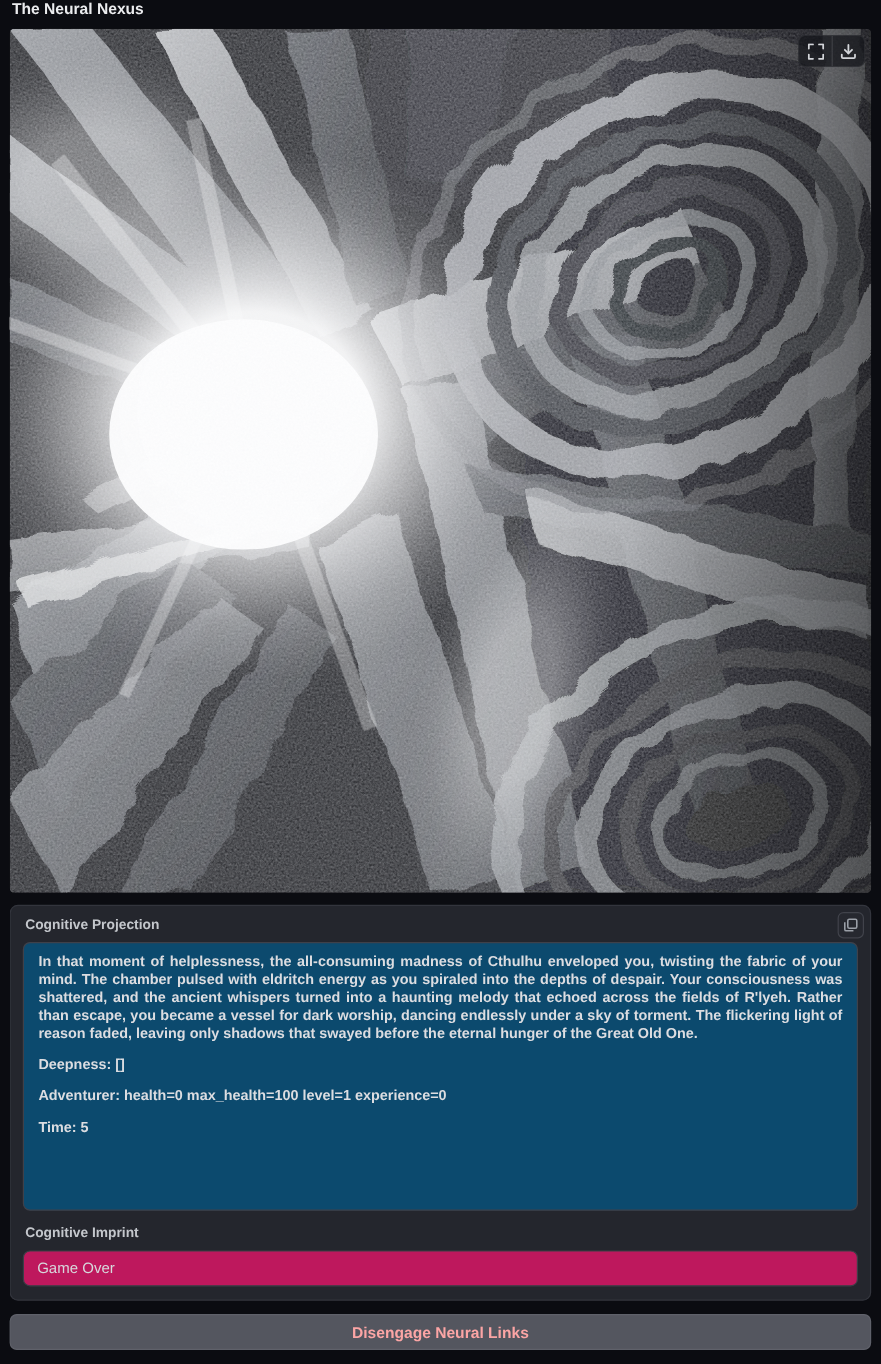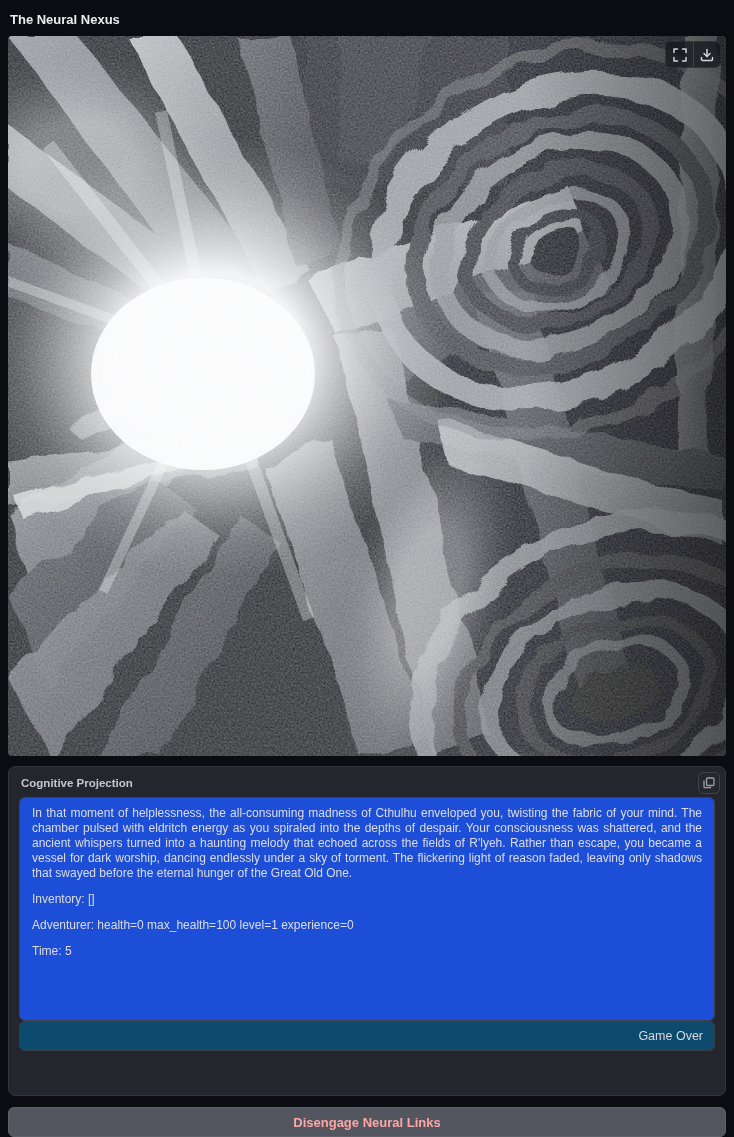--- a/index.html
+++ b/index.html
@@ -5,21 +5,21 @@
   html, body {
     margin: 0; padding: 0;
     width: 734px; height: 1137px;
     overflow: hidden;
     background: #0b0c11;
     font-family: "Liberation Sans", "DejaVu Sans", sans-serif;
   }
   .app { padding: 0 8px; box-sizing: border-box; }
 
   .page-title {
-    padding-top: 12px;
+    padding-top: 0;
     margin: 0 0 8px 2px;
     font-size: 13px; line-height: 16px;
     font-weight: 700;
     color: #ebecee;
   }
 
   
   .image-block {
     position: relative;
     height: 720px;
@@ -72,45 +72,45 @@
     color: #c4c7cc;
     margin: 0 0 7px 2px;
   }
   .block-label.second { margin: 12px 0 7px 2px; }
 
   .textbox {
     height: 224px;
     box-sizing: border-box;
     border: 1px solid #3f414a;
     border-radius: 6px;
-    background: #1d4ed8;
+    background: #0c4a6e;
     padding: 8px 12px;
     overflow-y: auto;
+    font-weight: bold;
   }
   .textbox p {
     margin: 0 0 11px;
     font-size: 12px; line-height: 15px;
     color: #dcdde1;
   }
   .textbox p:first-child { text-align: justify; }
   .textbox p:last-child { margin-bottom: 0; }
 
   .text-input {
     width: 100%;
     height: 30px;
     box-sizing: border-box;
-    background: #0c4a6e;
+    background: #be185d;
     border: 1px solid #3c3e46;
     border-radius: 6px;
     padding: 0 11px;
     font-family: inherit;
     font-size: 12.5px;
     color: #d7d8dc;
     outline: none;
-    text-align: right;
   }
 
   
   .action-button {
     display: block;
     width: 100%;
     margin-top: 11px;
     height: 30px;
     background: #54565f;
     border: 1px solid #5f616a;
@@ -258,24 +258,25 @@
       <svg width="12" height="12" viewBox="0 0 12 12">
         <rect x="3.5" y="1" width="7.5" height="7.5" rx="1.2"></rect>
         <path d="M1 3.5 v6 a1.2 1.2 0 0 0 1.2 1.2 h6"></path>
       </svg>
     </button>
 
     <div class="block-label">Cognitive Projection</div>
 
     <div class="textbox">
         <p>In that moment of helplessness, the all-consuming madness of Cthulhu enveloped you, twisting the fabric of your mind. The chamber pulsed with eldritch energy as you spiraled into the depths of despair. Your consciousness was shattered, and the ancient whispers turned into a haunting melody that echoed across the fields of R'lyeh. Rather than escape, you became a vessel for dark worship, dancing endlessly under a sky of torment. The flickering light of reason faded, leaving only shadows that swayed before the eternal hunger of the Great Old One.</p>
-        <p>Inventory: []</p>
+        <p>Deepness: []</p>
         <p>Adventurer: health=0 max_health=100 level=1 experience=0</p>
         <p>Time: 5</p>
       </div>
 
+    <div class="block-label second">Cognitive Imprint</div>
 
     <input class="text-input" type="text" value="Game Over" style="">
   </div>
 
   <button class="action-button">Disengage Neural Links</button>
 
 </div>
 
 </body></html>

